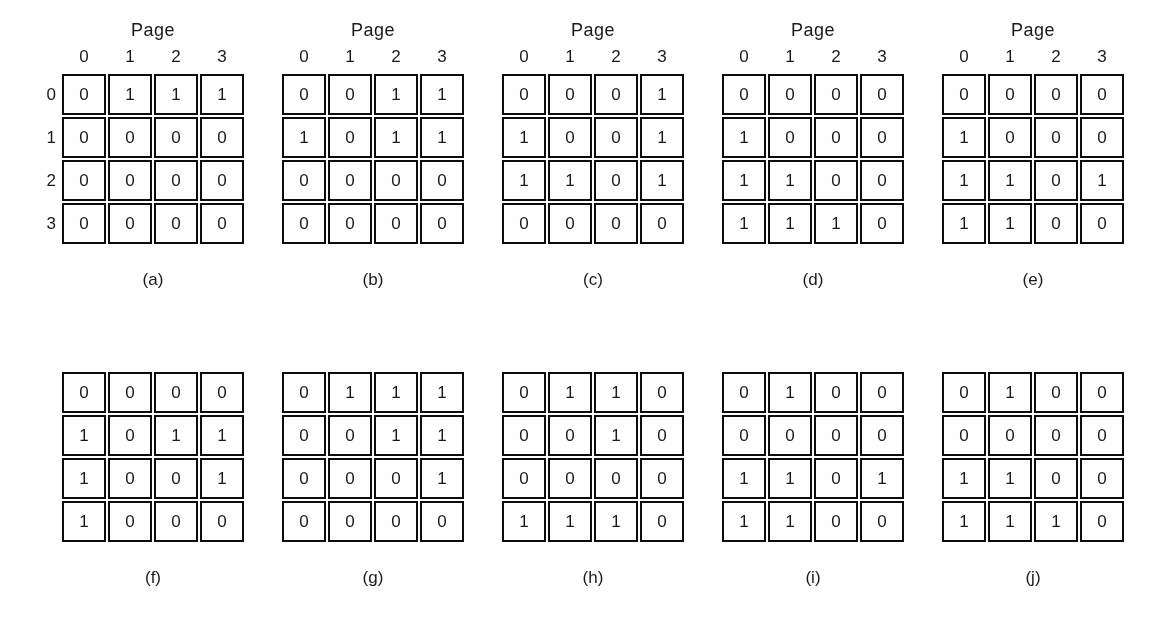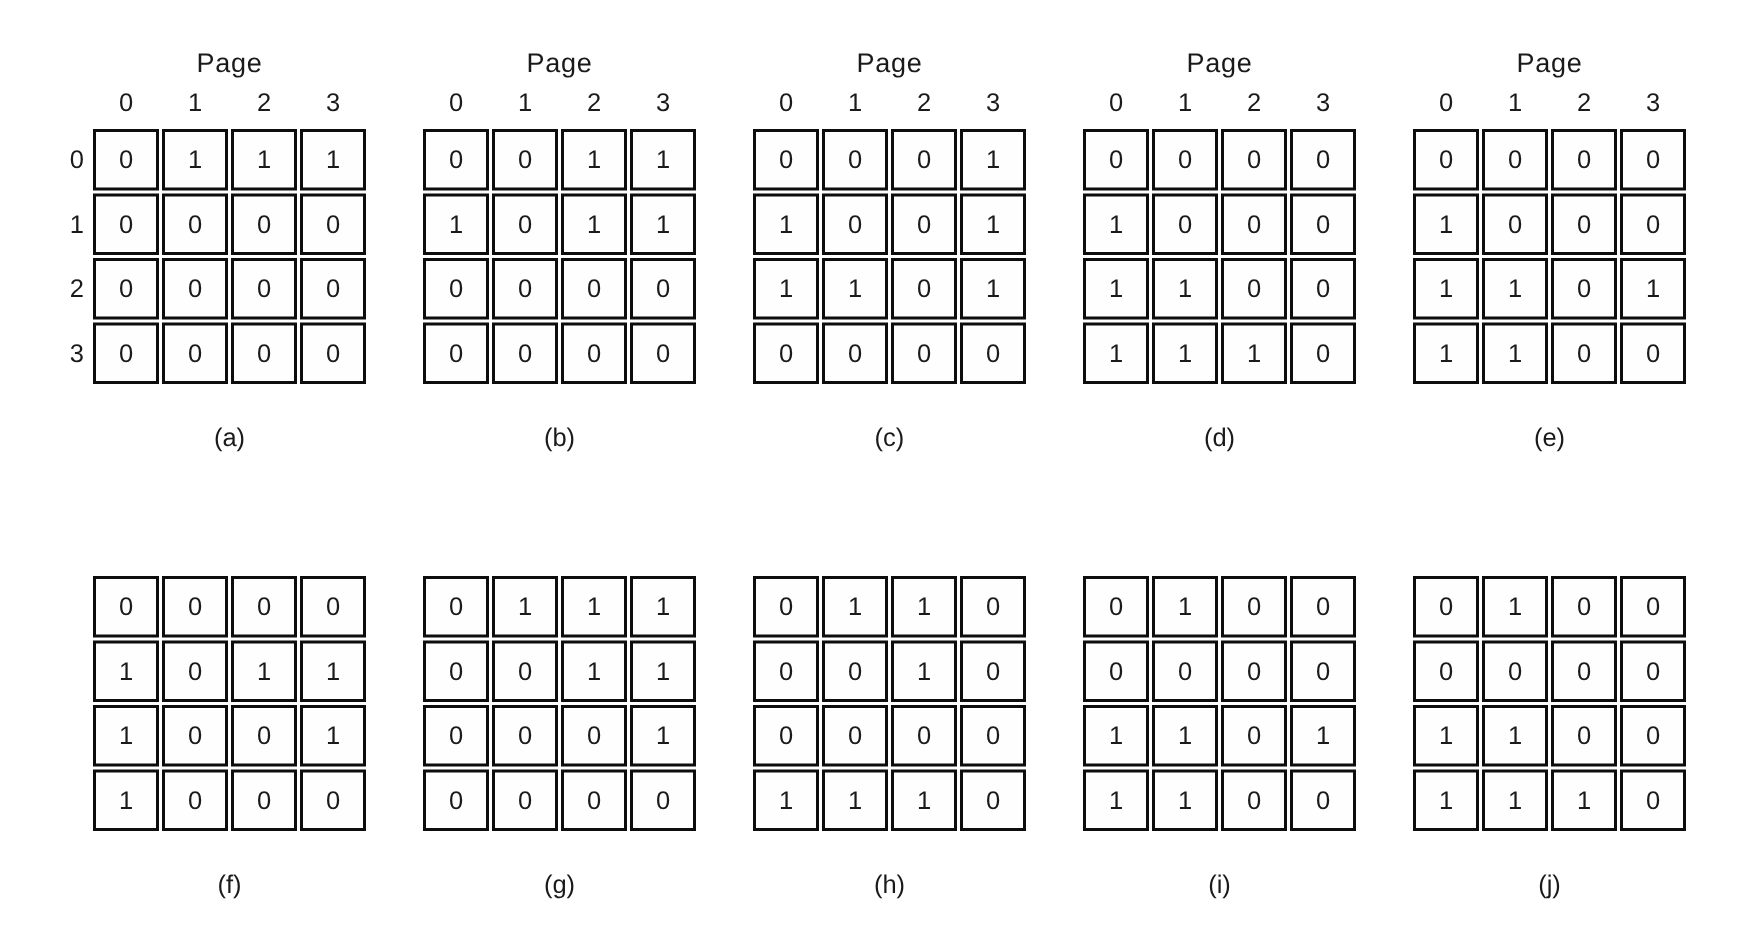--- a/index.html
+++ b/index.html
@@ -26,21 +26,20 @@
   .block {
     width: 182px;
     flex: 0 0 182px;
   }
   .page-label {
     text-align: center;
     font-size: 18px;
     height: 28px;
     line-height: 28px;
     letter-spacing: 0.5px;
-    margin-top: 12px;
   }
   .col-labels {
     display: grid;
     grid-template-columns: repeat(4, 44px);
     gap: 2px;
     height: 30px;
   }
   .col-labels span {
     text-align: center;
     font-size: 17px;

